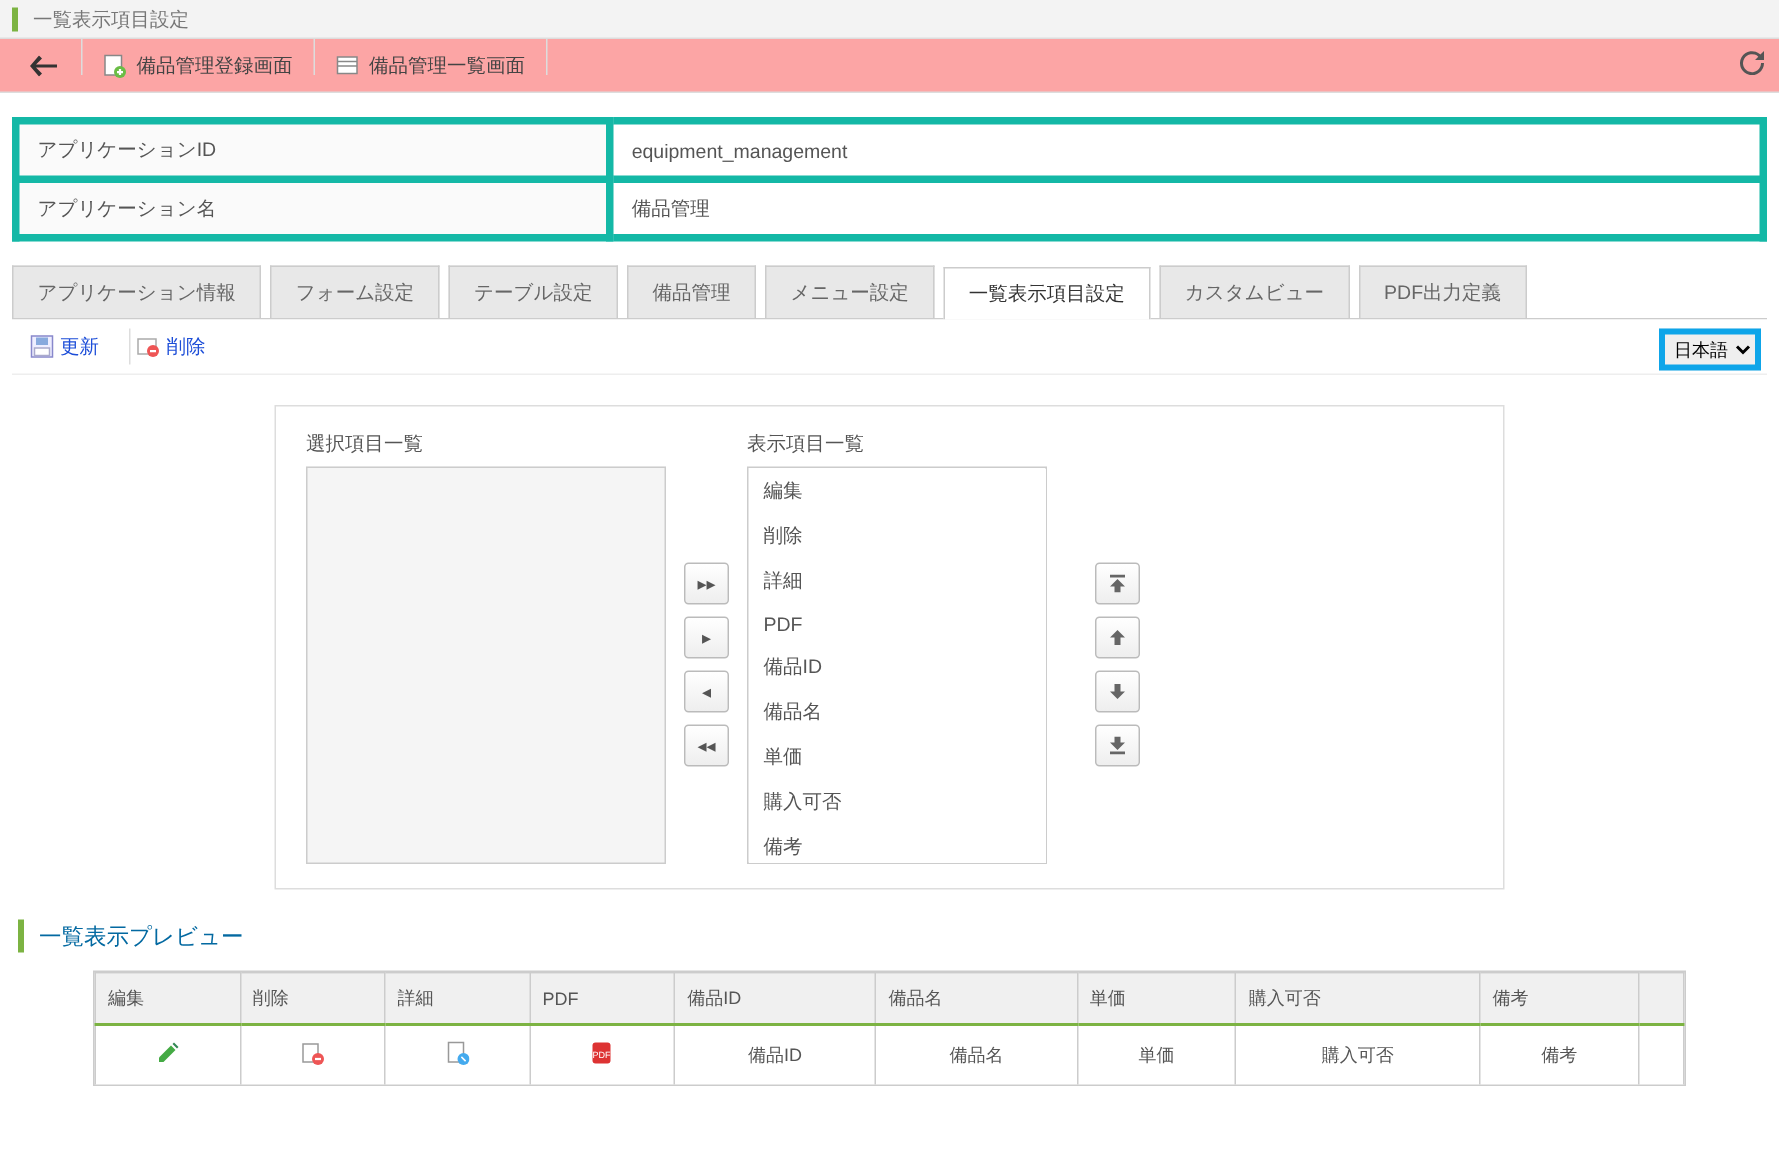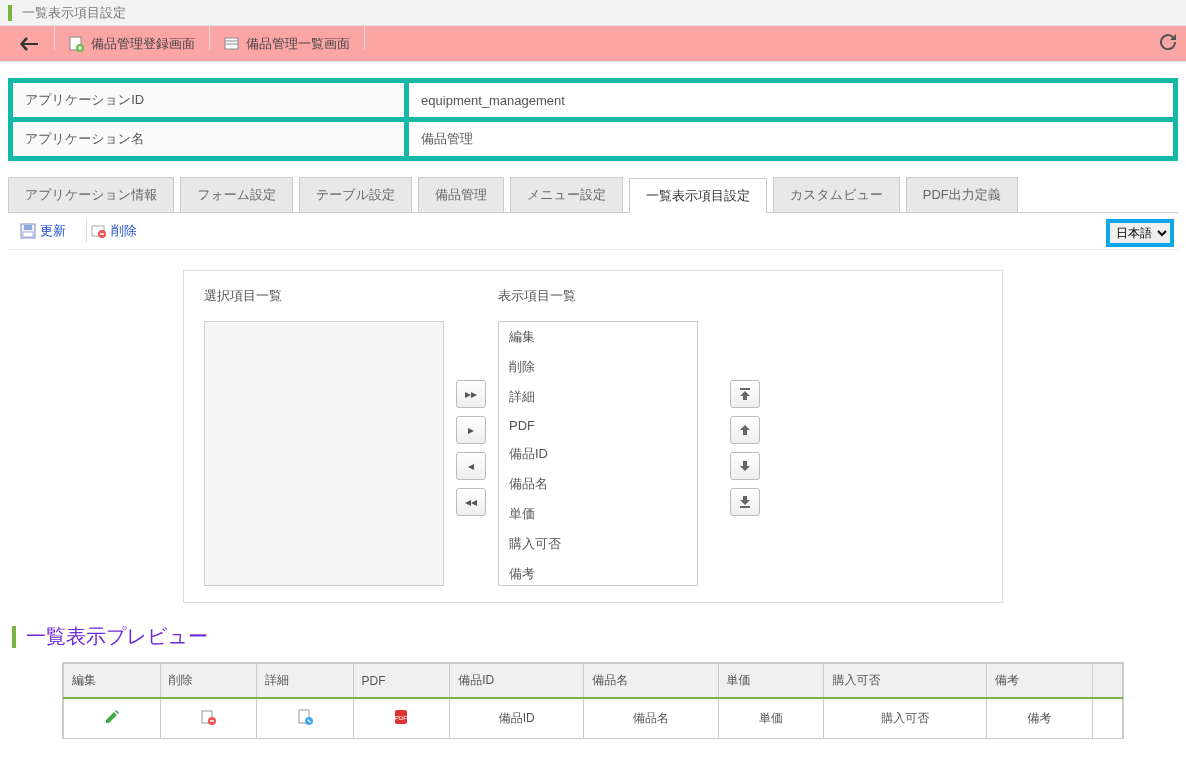--- a/index.html
+++ b/index.html
@@ -19,31 +19,31 @@
 .info-table .label-cell { background: #fafafa; width: 34%; }
 .tabs { display: flex; margin: 16px 8px 0 8px; border-bottom: 1px solid #ccc; gap: 6px; text-align: right; }
 .tab { padding: 8px 16px; background: #e8e8e8; color: #666; cursor: pointer; border: 1px solid #ccc; border-bottom: none; font-size: 13px; }
 .tab.active { background: #fff; color: #333; position: relative; top: 1px; }
 .action-bar { display: flex; align-items: center; padding: 6px 12px; background: #fff; border-bottom: 1px solid #eee; margin: 0 8px; position: relative; }
 .action-btn { display: flex; align-items: center; margin-right: 16px; cursor: pointer; color: #1d4ed8; }
 .action-icon { width: 16px; height: 16px; margin-right: 4px; display: inline-block; }
 .lang-select { position: absolute; right: 4px; top: 6px; font-size: 12px; padding: 2px; border: 4px solid #0ea5e9; }
 .main-panel { margin: 20px auto 0 auto; width: 820px; border: 1px solid #ddd; padding: 16px 20px; display: flex; gap: 12px; }
 .col { display: flex; flex-direction: column; }
-.col-label { color: #555; margin-bottom: 16px; font-size: 13px; }
+.col-label { color: #555; margin-bottom: 6px; font-size: 13px; }
 .listbox { width: 240px; height: 265px; border: 1px solid #ccc; background: #f5f5f5; overflow-y: scroll; }
 .listbox.display { background: #fff; width: 200px; }
 .listbox-item { padding: 6px 10px; color: #555; cursor: pointer; }
 .arrow-col { display: flex; flex-direction: column; justify-content: center; gap: 8px; padding-top: 22px; }
 .arrow-btn { width: 30px; height: 28px; background: linear-gradient(#fff, #eee); border: 1px solid #bbb; border-radius: 3px; cursor: pointer; font-size: 12px; color: #555; display: flex; align-items: center; justify-content: center; }
 .order-col { display: flex; flex-direction: column; justify-content: center; gap: 8px; padding-top: 22px; padding-left: 20px; }
 .preview-section { margin: 20px 12px; }
 .preview-title-wrap { display: flex; align-items: center; margin-bottom: 12px; }
 .preview-bar { width: 4px; height: 22px; background: #7cb342; margin-right: 10px; }
-.preview-title { color: #6d28d9; font-size: 20px; }
+.preview-title { color: #0369a1; font-size: 15px; }
 .preview-table-wrap { margin: 10px 50px 30px 50px; border: 1px solid #ccc; }
 .preview-table { width: 100%; border-collapse: collapse; }
 .preview-table th { background: #f0f0f0; border: 1px solid #ccc; padding: 8px; font-weight: normal; color: #555; text-align: left; font-size: 12px; }
 .preview-table td { border-left: 1px solid #ccc; border-right: 1px solid #ccc; border-top: 2px solid #7cb342; padding: 10px; text-align: center; color: #555; font-size: 12px; }
 .preview-table .last-col { width: 30px; }
 svg { display: block; }
 </style>
 </head>
 <body>
 

